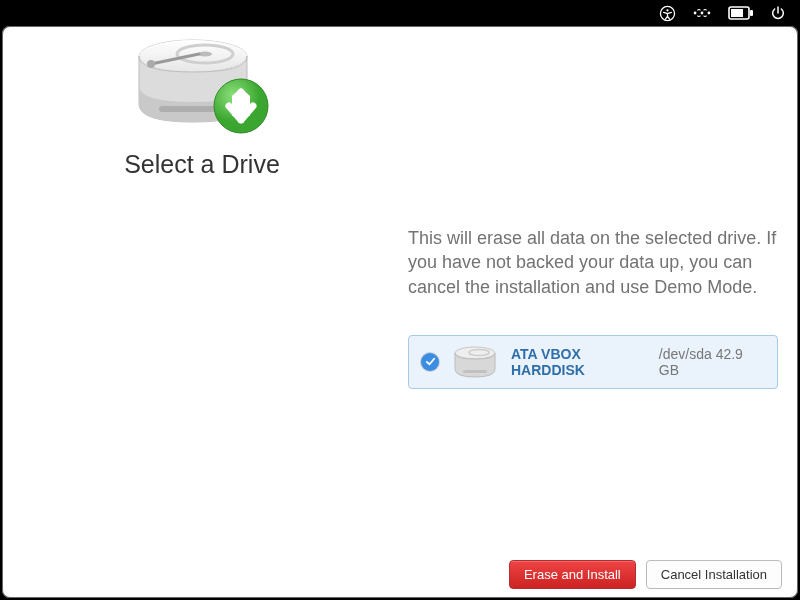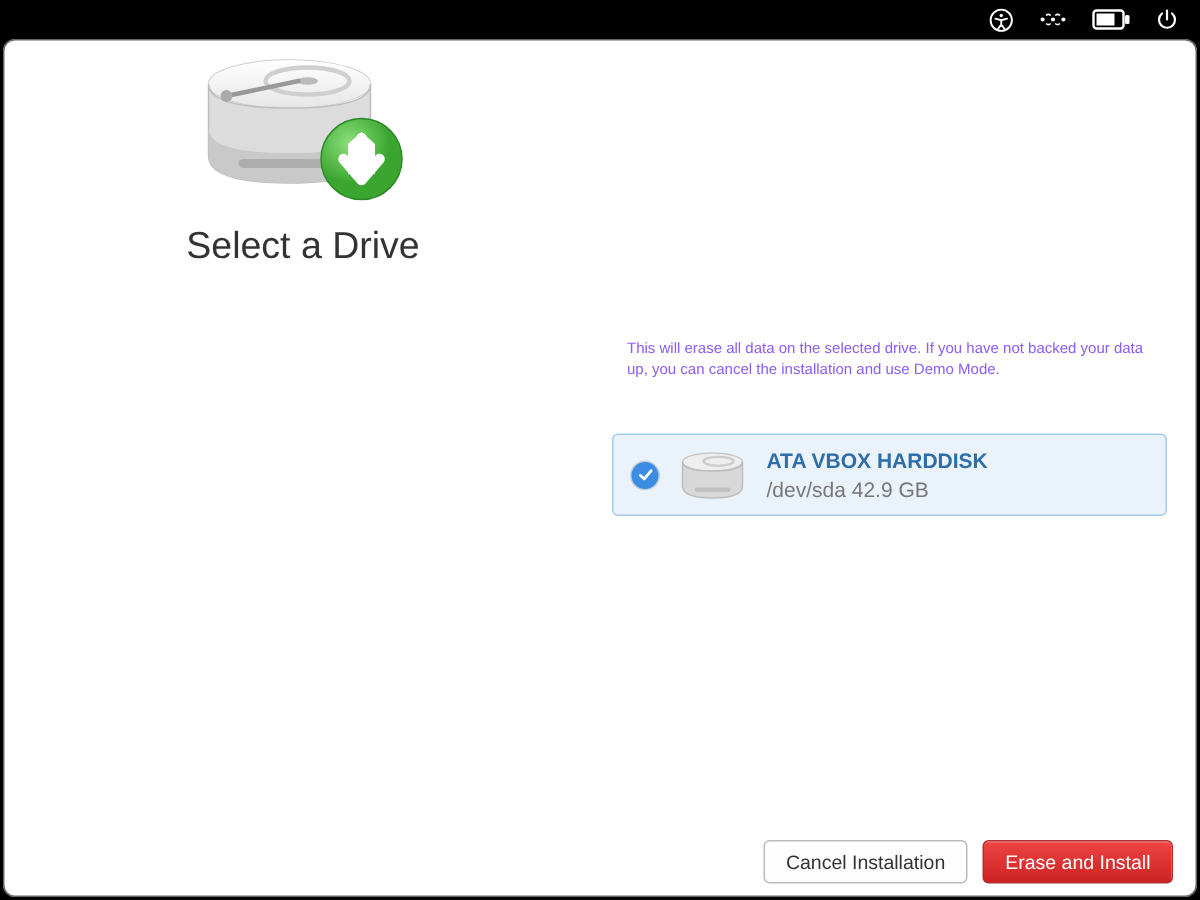--- a/index.html
+++ b/index.html
@@ -4,27 +4,27 @@
 <style>
   html, body { margin: 0; padding: 0; width: 800px; height: 600px; overflow: hidden; font-family: -apple-system, "Helvetica Neue", Arial, sans-serif; background: #000; }
   .menubar { position: absolute; top: 0; left: 0; right: 0; height: 26px; background: #000; display: flex; justify-content: flex-end; align-items: center; gap: 16px; padding-right: 14px; box-sizing: border-box; color: #fff; }
   .menubar svg { display: block; }
   .window { position: absolute; top: 26px; left: 2px; right: 2px; bottom: 2px; background: #fff; border-radius: 8px; box-shadow: 0 0 0 1px rgba(0,0,0,.6) inset; overflow: hidden; }
   .content { position: absolute; top: 0; left: 0; right: 0; bottom: 48px; display: flex; }
   .left-pane { width: 400px; display: flex; flex-direction: column; align-items: center; justify-content: flex-start; box-sizing: border-box; }
   .drive-art { position: relative; width: 150px; height: 110px; }
   .page-title { font-size: 25px; color: #333; margin-top: 14px; font-weight: 400; }
   .right-pane { flex: 1; padding: 200px 20px 0 6px; box-sizing: border-box; }
-  .warning-text { font-size: 10px; color: #8b5cf6; line-height: 1.35; margin-left: 10px; }
+  .warning-text { font-size: 18px; color: #737373; line-height: 1.35; }
   .drive-list { margin-top: 36px; }
   .drive-item { display: flex; align-items: center; gap: 12px; border: 1px solid #a6cbe8; background: #eaf3fb; border-radius: 4px; padding: 9px 12px; cursor: pointer; }
   .radio-check { width: 18px; height: 18px; border-radius: 50%; background: #3b8de3; box-shadow: 0 0 0 1px rgba(0,0,0,.15); display: flex; align-items: center; justify-content: center; flex: 0 0 auto; }
   .radio-check svg { display: block; }
   .mini-drive { width: 48px; height: 34px; position: relative; flex: 0 0 auto; }
-  .drive-text { display: flex; flex-direction: column; gap: 3px; }
+  .drive-text { display: flex; flex-direction: row; gap: 3px; }
   .drive-name { font-size: 14px; color: #2f6ea8; font-weight: 600; }
   .drive-sub { font-size: 14px; color: #777; }
   .footer { position: absolute; bottom: 0; left: 0; right: 0; height: 48px; display: flex; justify-content: flex-end; align-items: center; gap: 10px; padding: 0 16px; box-sizing: border-box; }
   .btn { font-size: 13px; border-radius: 4px; padding: 6px 14px; cursor: pointer; border: 1px solid #bbb; background: #fdfdfd; color: #333; }
   .btn-danger { border: 1px solid #b32e2e; background: linear-gradient(#e44, #c22); color: #fff; font-weight: 500; box-shadow: inset 0 1px 0 rgba(255,255,255,.2); }
 </style>
 </head>
 <body>
 
 <div class="menubar">
@@ -121,16 +121,16 @@
           <div class="drive-text">
             <div class="drive-name">ATA VBOX HARDDISK</div>
             <div class="drive-sub">/dev/sda 42.9 GB</div>
           </div>
         </div>
       </div>
     </div>
   </div>
 
   <div class="footer">
+    <button class="btn btn-danger">Erase and Install</button>
     <button class="btn">Cancel Installation</button>
-    <button class="btn btn-danger">Erase and Install</button>
   </div>
 </div>
 
 </body></html>

